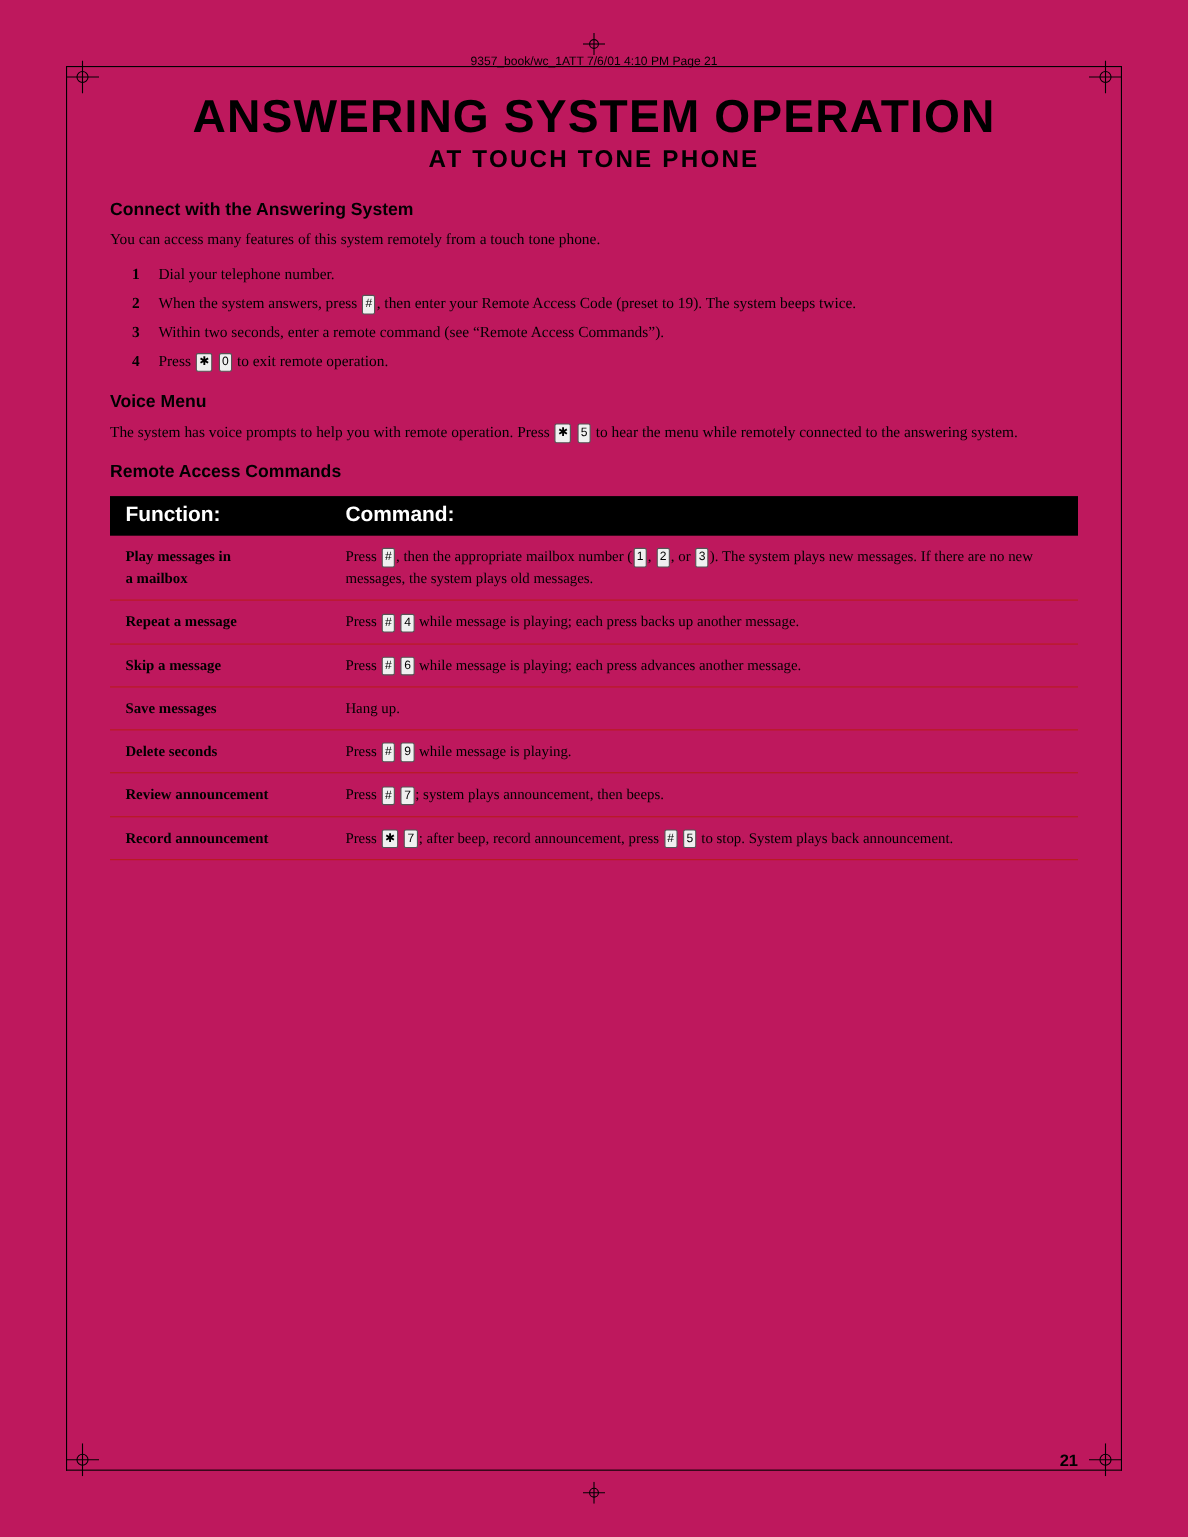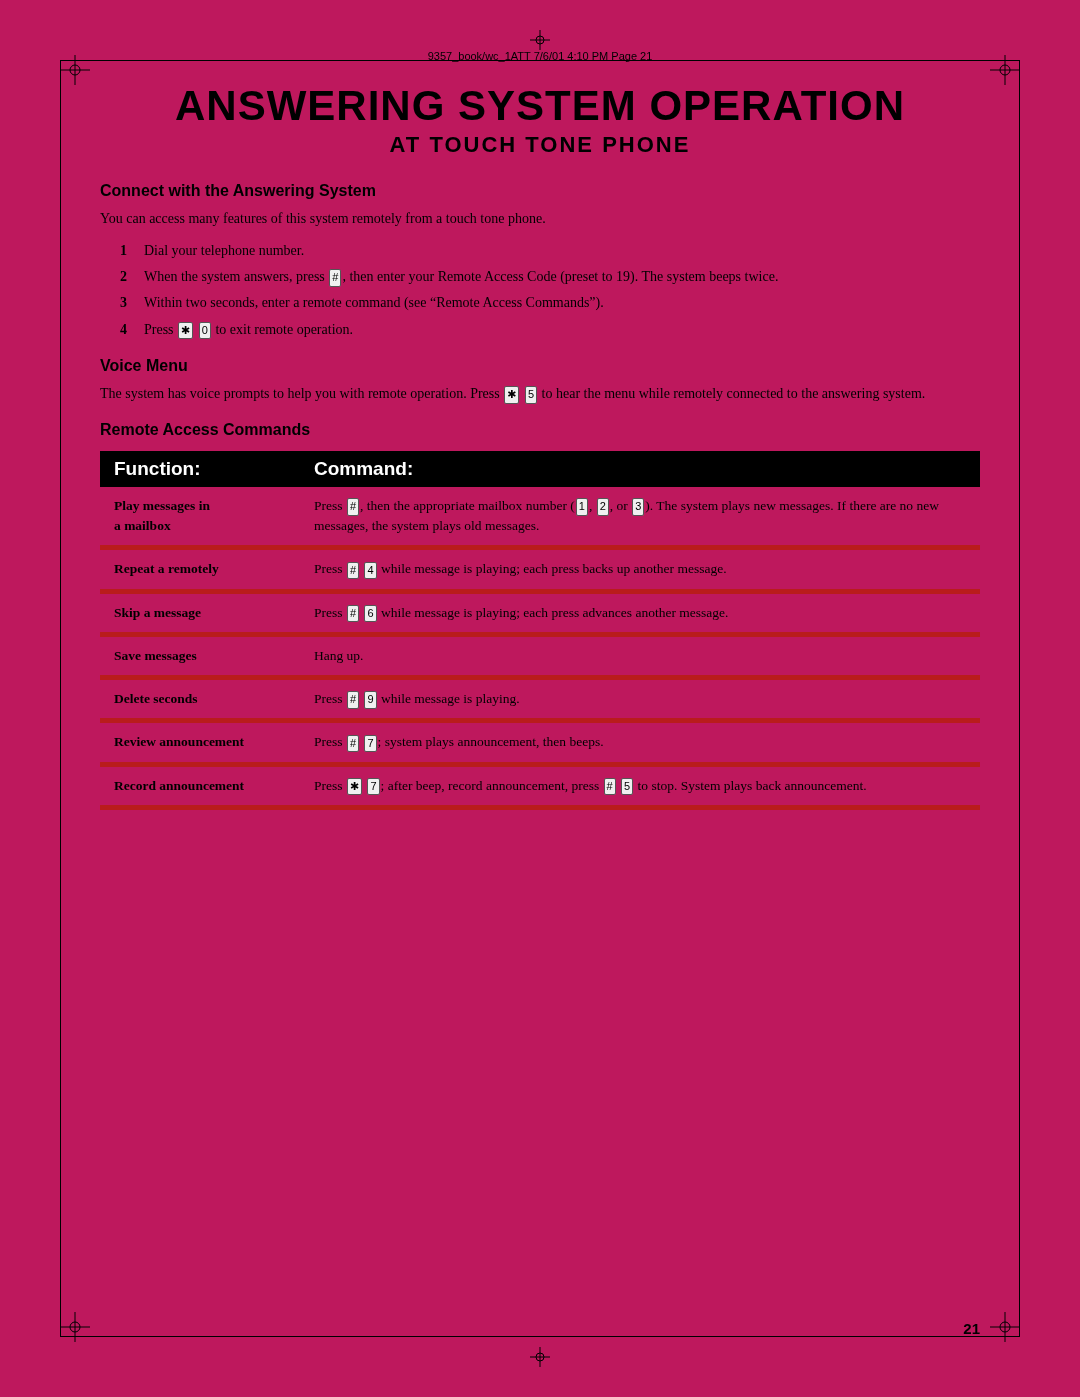--- a/index.html
+++ b/index.html
@@ -105,21 +105,21 @@
       font-size: 19px;
       font-weight: 700;
       padding: 7px 14px;
       text-align: left;
     }
     .commands-table td {
       padding: 9px 14px;
       vertical-align: top;
       font-size: 13.5px;
       line-height: 1.5;
-      border-bottom: 5px solid #b91c1c;
+      border-bottom: 1px solid #b91c1c;
     }
     .commands-table tr:first-child td {
       border-top: none;
     }
     .commands-table td:first-child {
       font-weight: 700;
       width: 200px;
     }
 
     
@@ -289,21 +289,21 @@
       </tr>
     </thead>
     <tbody>
 
       <tr>
         <td>Play messages in<br>a mailbox</td>
         <td>Press <span class="key">#</span>, then the appropriate mailbox number (<span class="key">1</span>, <span class="key">2</span>, or <span class="key">3</span>). The system plays new messages. If there are no new messages, the system plays old messages.</td>
       </tr>
 
       <tr>
-        <td>Repeat a remotely</td>
+        <td>Repeat a message</td>
         <td>Press <span class="key">#</span> <span class="key">4</span> while message is playing; each press backs up another message.</td>
       </tr>
 
       <tr>
         <td>Skip a message</td>
         <td>Press <span class="key">#</span> <span class="key">6</span> while message is playing; each press advances another message.</td>
       </tr>
 
 
       <tr>

